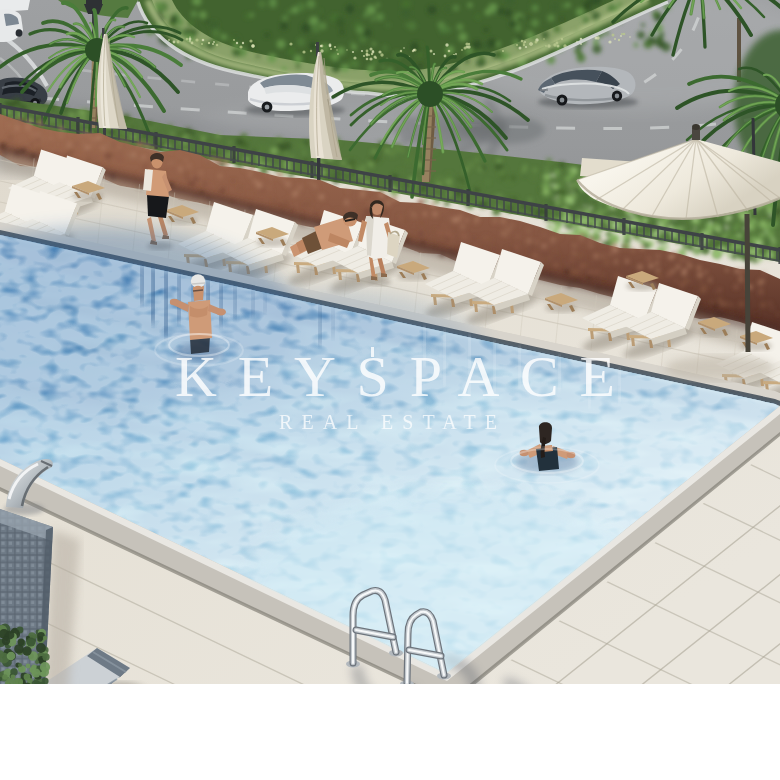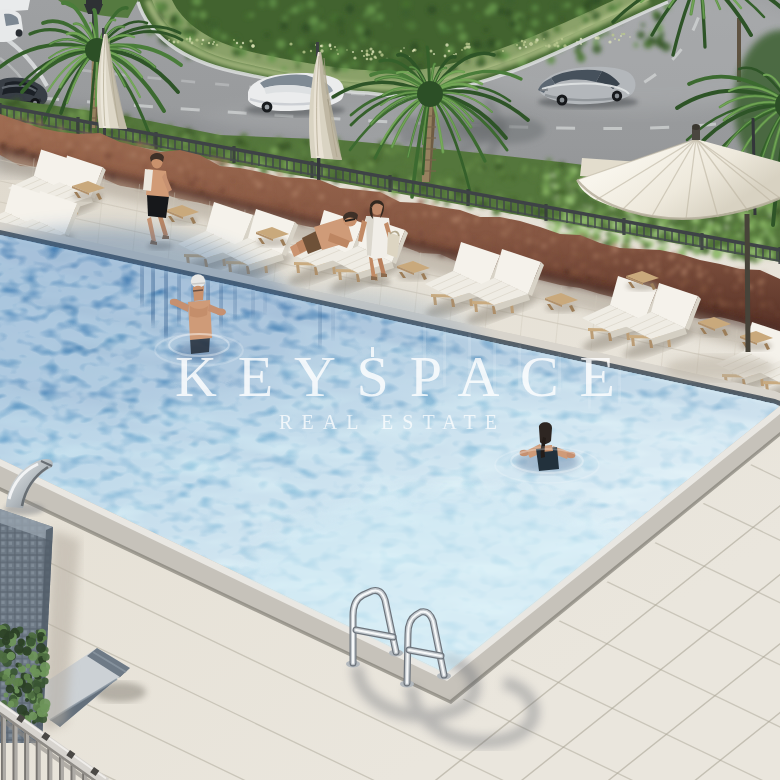--- a/index.html
+++ b/index.html
@@ -1,15 +1,15 @@
 <!DOCTYPE html>
 <html><head><meta charset="utf-8"><title>pool</title>
 <style>
 html,body{margin:0;padding:0;background:#fff;font-family:"Liberation Sans",sans-serif;}
-#scene{width:780px;height:780px;overflow:hidden;position:relative;}
+#scene{width:780px;height:684px;overflow:hidden;position:relative;}
 </style></head>
 <body>
 <div id="scene"><svg width="780" height="780" viewBox="0 0 780 780" xmlns="http://www.w3.org/2000/svg">
 <defs>
 <linearGradient id="deckG" x1="0" y1="150" x2="400" y2="780" gradientUnits="userSpaceOnUse">
  <stop offset="0" stop-color="#e0dace"></stop>
           <stop offset="0.45" stop-color="#e6e1d6"></stop>
           <stop offset="1" stop-color="#eae6dd"></stop>
 </linearGradient>
 <linearGradient id="roadG" x1="0" y1="0" x2="0" y2="240" gradientUnits="userSpaceOnUse">

